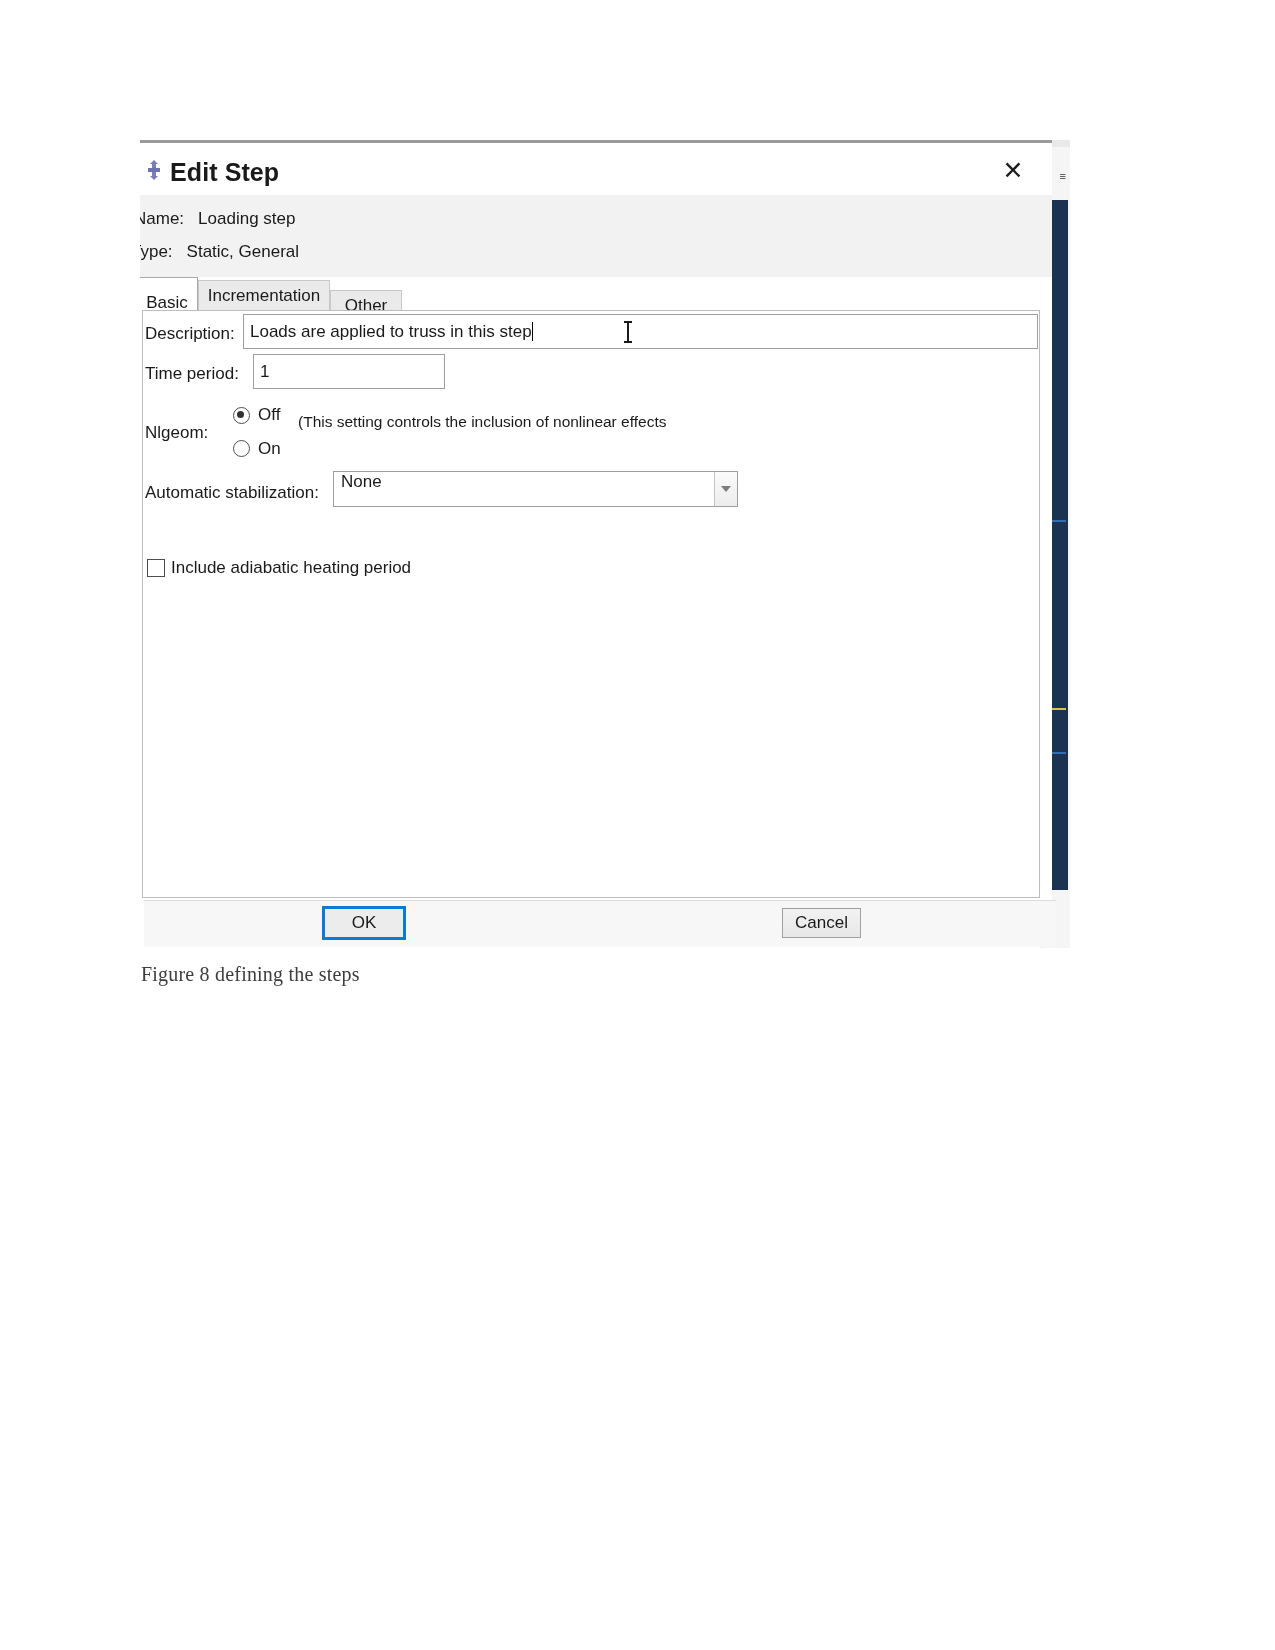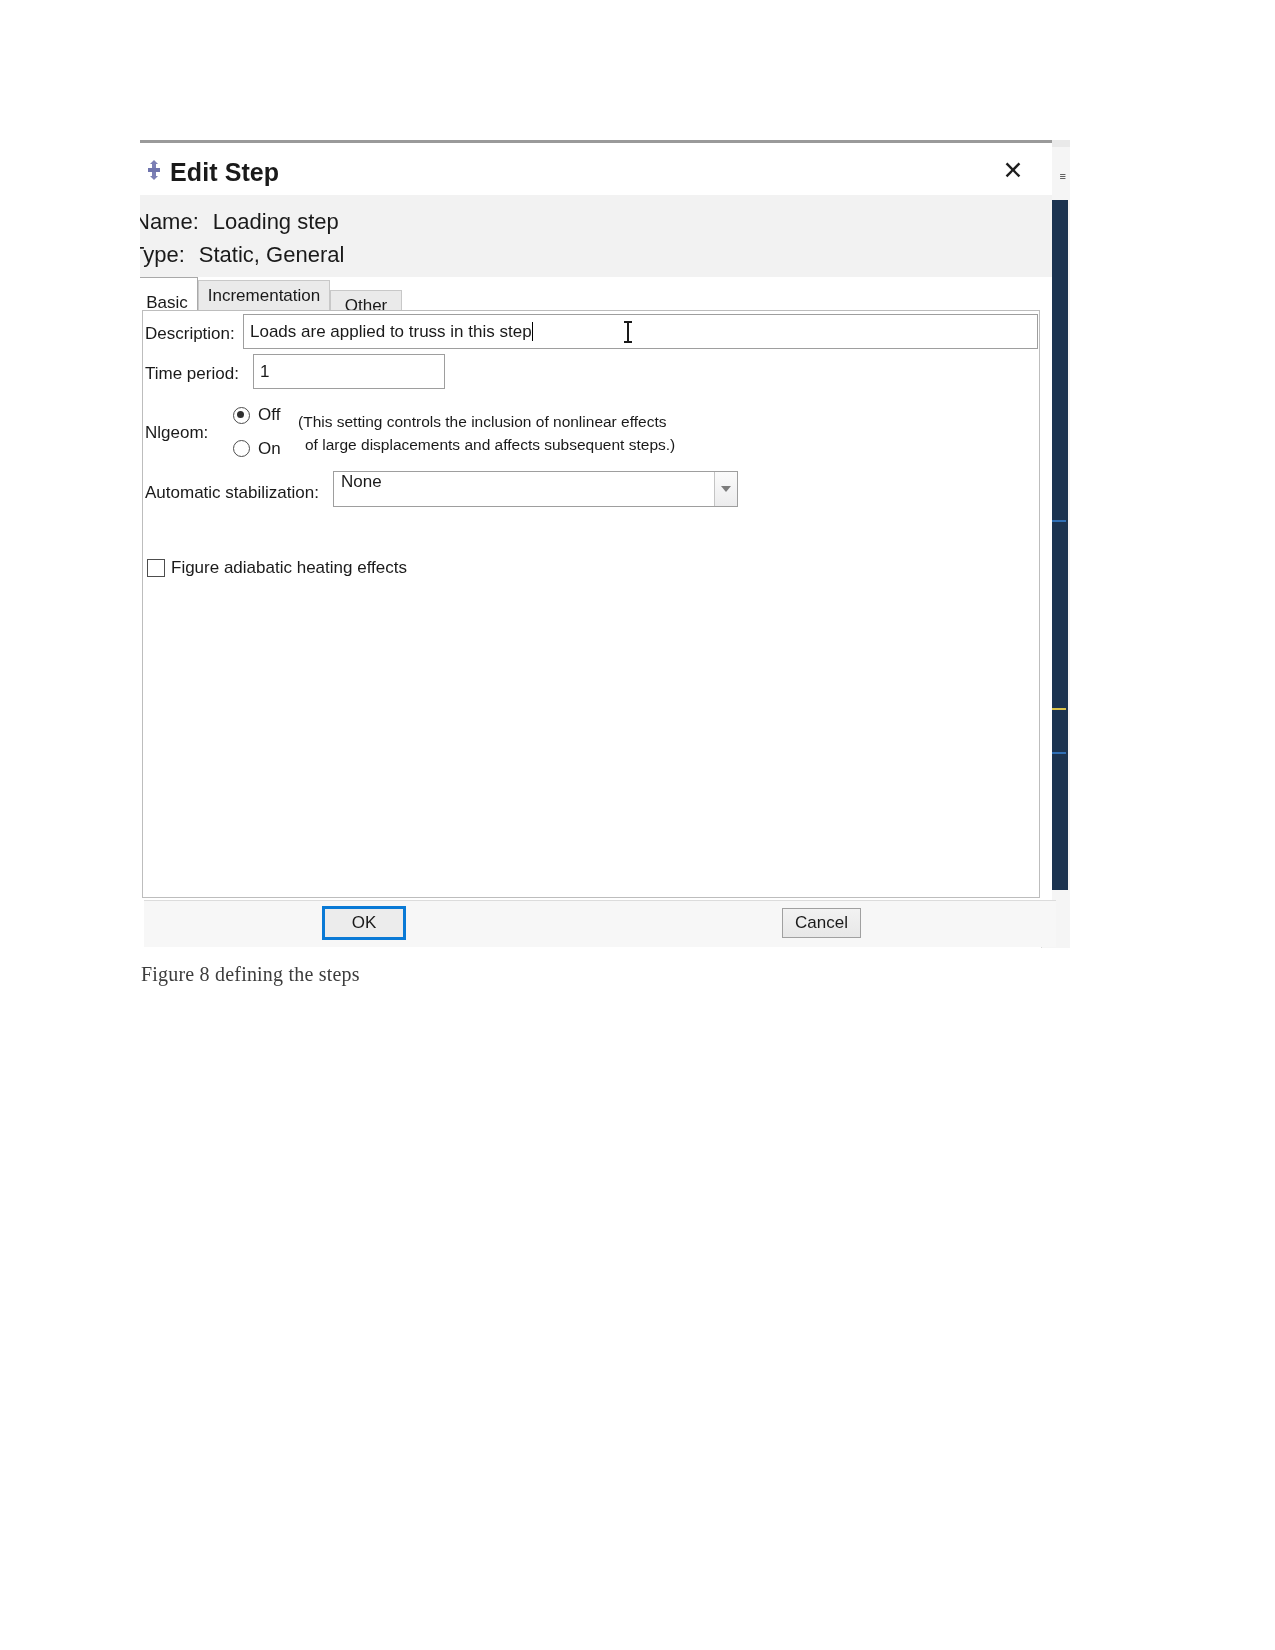--- a/index.html
+++ b/index.html
@@ -126,21 +126,21 @@
 
   
   .header-band {
     position: relative;
     height: 82px;
     background: #f2f2f2;
   }
   .hdr-row {
     position: absolute;
     left: 0;
-    font-size: 22px;
+    font-size: 17px;
     color: #1a1a1a;
     white-space: nowrap;
   }
   .hdr-row .lab { color: #1a1a1a; }
   .hdr-row .val { margin-left: 14px; }
   .hdr-name { top: 14px; }
   .hdr-type { top: 47px; }
 
   
   .tabstrip {
@@ -432,32 +432,31 @@
 
         <div class="form-label" style="left:2px; top:112px;">Nlgeom:</div>
 
         <div class="radio on" style="left:90px; top:96px;"></div>
         <div class="radio-label" style="left:115px; top:94px;">Off</div>
 
         <div class="radio" style="left:90px; top:129px;"></div>
         <div class="radio-label" style="left:115px; top:128px;">On</div>
 
         <div class="hint" style="left:155px; top:99px;">(This setting controls the inclusion of nonlinear effects</div>
-        <div class="hint" style="left:162px; top:122px;">of large displacements and affects subsequent steps.)</div>
 
         <div class="form-label" style="left:2px; top:172px;">Automatic stabilization:</div>
         <div class="combo" style="left:190px; top:160px; width:405px; height:36px;">
           <div class="cval">None</div>
           <div class="cbtn">
               <span class="chev"></span>
             </div>
         </div>
 
         <div class="checkbox" style="left:4px; top:248px;"></div>
-        <div class="check-label" style="left:28px; top:247px;">Figure adiabatic heating effects</div>
+        <div class="check-label" style="left:28px; top:247px;">Include adiabatic heating period</div>
 
       </div>
 
       <div class="footer">
         <div class="btn primary" style="left:180px; width:80px;">
           <span>OK</span>
         </div>
         <div class="btn" style="left:638px; width:79px;">
           <span>Cancel</span>
         </div>

